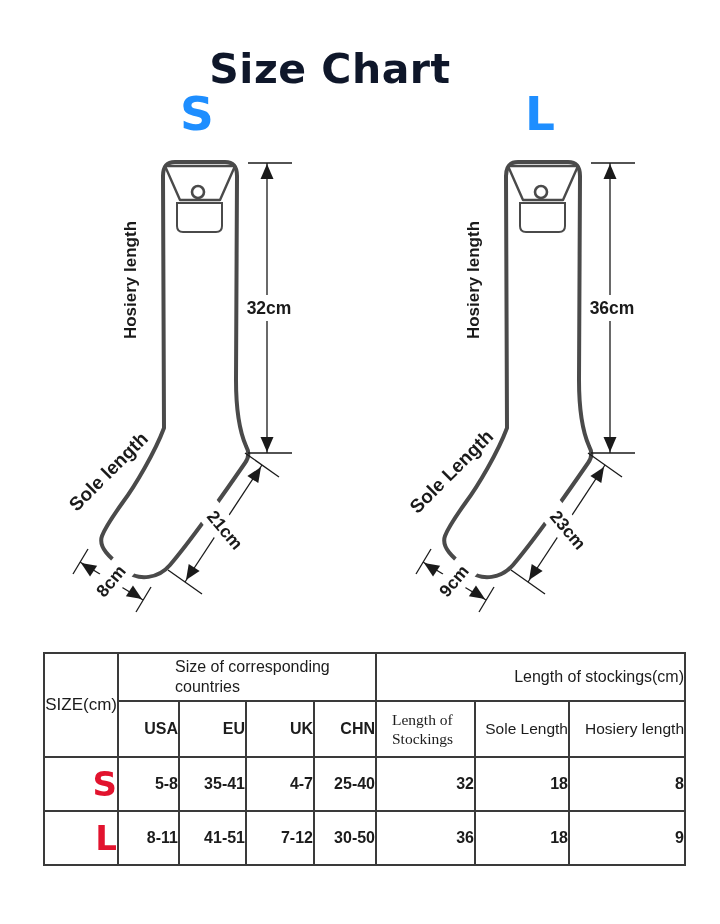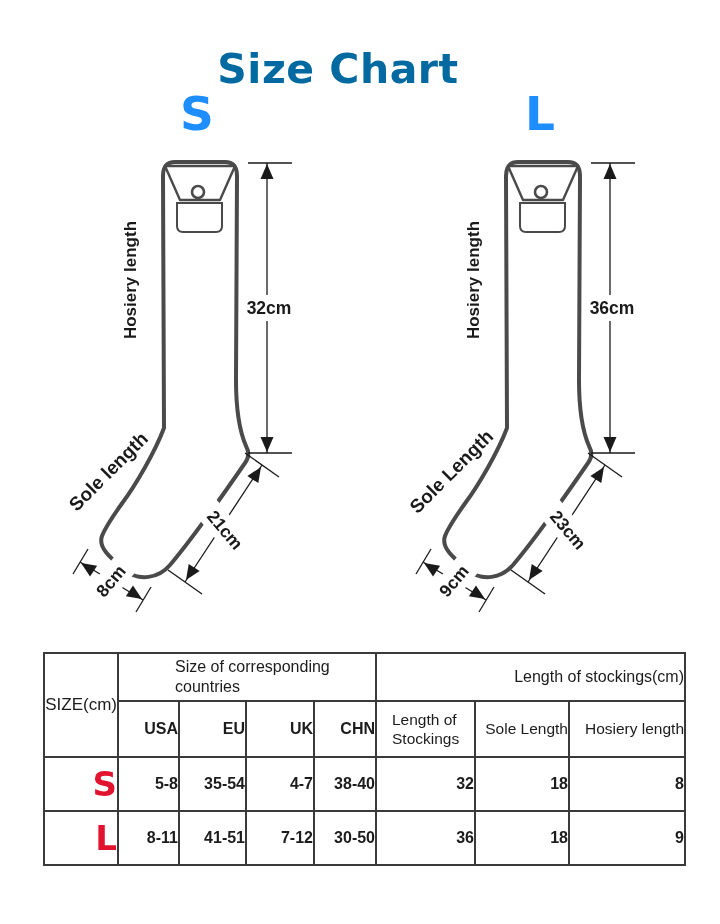--- a/index.html
+++ b/index.html
@@ -1,40 +1,40 @@
 <!DOCTYPE html>
 <html><head>
 <meta charset="utf-8">
 <style>
   html,body{margin:0;padding:0;background:#fff;}
   .page{position:relative;width:720px;height:924px;background:#ffffff;overflow:hidden;
         font-family:"Liberation Sans",sans-serif;color:#1a1a1a;}
-  .title{position:absolute;left:8px;top:18px;width:660px;text-align:center;
-         font-size:41px;font-weight:800;letter-spacing:.5px;color:#0369a1;
+  .title{position:absolute;left:0;top:18px;width:660px;text-align:center;
+         font-size:41px;font-weight:800;letter-spacing:.5px;color:#0f172a;
          font-family:"DejaVu Sans","Liberation Sans",sans-serif;}
   .sock-panel{position:absolute;top:90px;width:320px;height:535px;}
   .panel-s{left:55px;}
   .panel-l{left:398px;}
   .size-letter{position:absolute;left:0;top:0;width:284px;height:50px;line-height:48px;
          text-align:center;font-size:47px;font-weight:800;color:#1e8eff;
          font-family:"DejaVu Sans","Liberation Sans",sans-serif;}
   .sock-svg{position:absolute;left:0;top:50px;}
   svg text{font-family:"Liberation Sans",sans-serif;fill:#1a1a1a;}
   .dim-label{font-size:17.5px;font-weight:bold;}
   .rot-label{font-weight:bold;}
   
   .size-table{position:absolute;left:43px;top:652px;width:641px;border-collapse:collapse;
         table-layout:fixed;}
   .size-table th,.size-table td{border:2px solid #3a3a3a;text-align:right;vertical-align:middle;
         font-size:16px;color:#1c1c1c;padding:0;}
   .row-group th{height:46px;font-weight:500;}
   .row-sub th{height:54px;}
   .row-data td{height:52px;font-weight:bold;}
   .th-countries{text-align:left !important;padding-left:56px !important;font-weight:500;line-height:1.25;margin-left:14px;}
-  .th-lenstock{text-align:left !important;padding-left:15px !important;font-weight:500;line-height:1.25;font-size:15.5px !important;}
+  .th-lenstock{text-align:left !important;padding-left:15px !important;font-weight:500;line-height:1.25;font-size:15.5px !important;font-family:Liberation Serif, serif;}
   .th-plain{font-weight:500;font-size:15.5px !important;}
   .th-country{font-weight:bold;}
   .th-sizecm{font-size:17px !important;font-weight:500;}
   .td-size{font-size:34px !important;font-weight:bold;color:#e2132e !important;
         font-family:"DejaVu Sans","Liberation Sans",sans-serif;}
 </style>
 </head>
 <body>
 
 <div class="page">
@@ -191,23 +191,23 @@
       <th class="th-country">EU</th>
       <th class="th-country">UK</th>
       <th class="th-country">CHN</th>
       <th class="th-lenstock">Length of Stockings</th>
       <th class="th-plain">Sole Length</th>
       <th class="th-plain">Hosiery length</th>
     </tr>
     <tr class="row-data">
       <td class="td-size">S</td>
       <td>5-8</td>
-      <td>35-54</td>
+      <td>35-41</td>
       <td>4-7</td>
-      <td>38-40</td>
+      <td>25-40</td>
       <td>32</td>
       <td>18</td>
       <td>8</td>
     </tr>
     <tr class="row-data">
       <td class="td-size">L</td>
       <td>8-11</td>
       <td>41-51</td>
       <td>7-12</td>
       <td>30-50</td>

